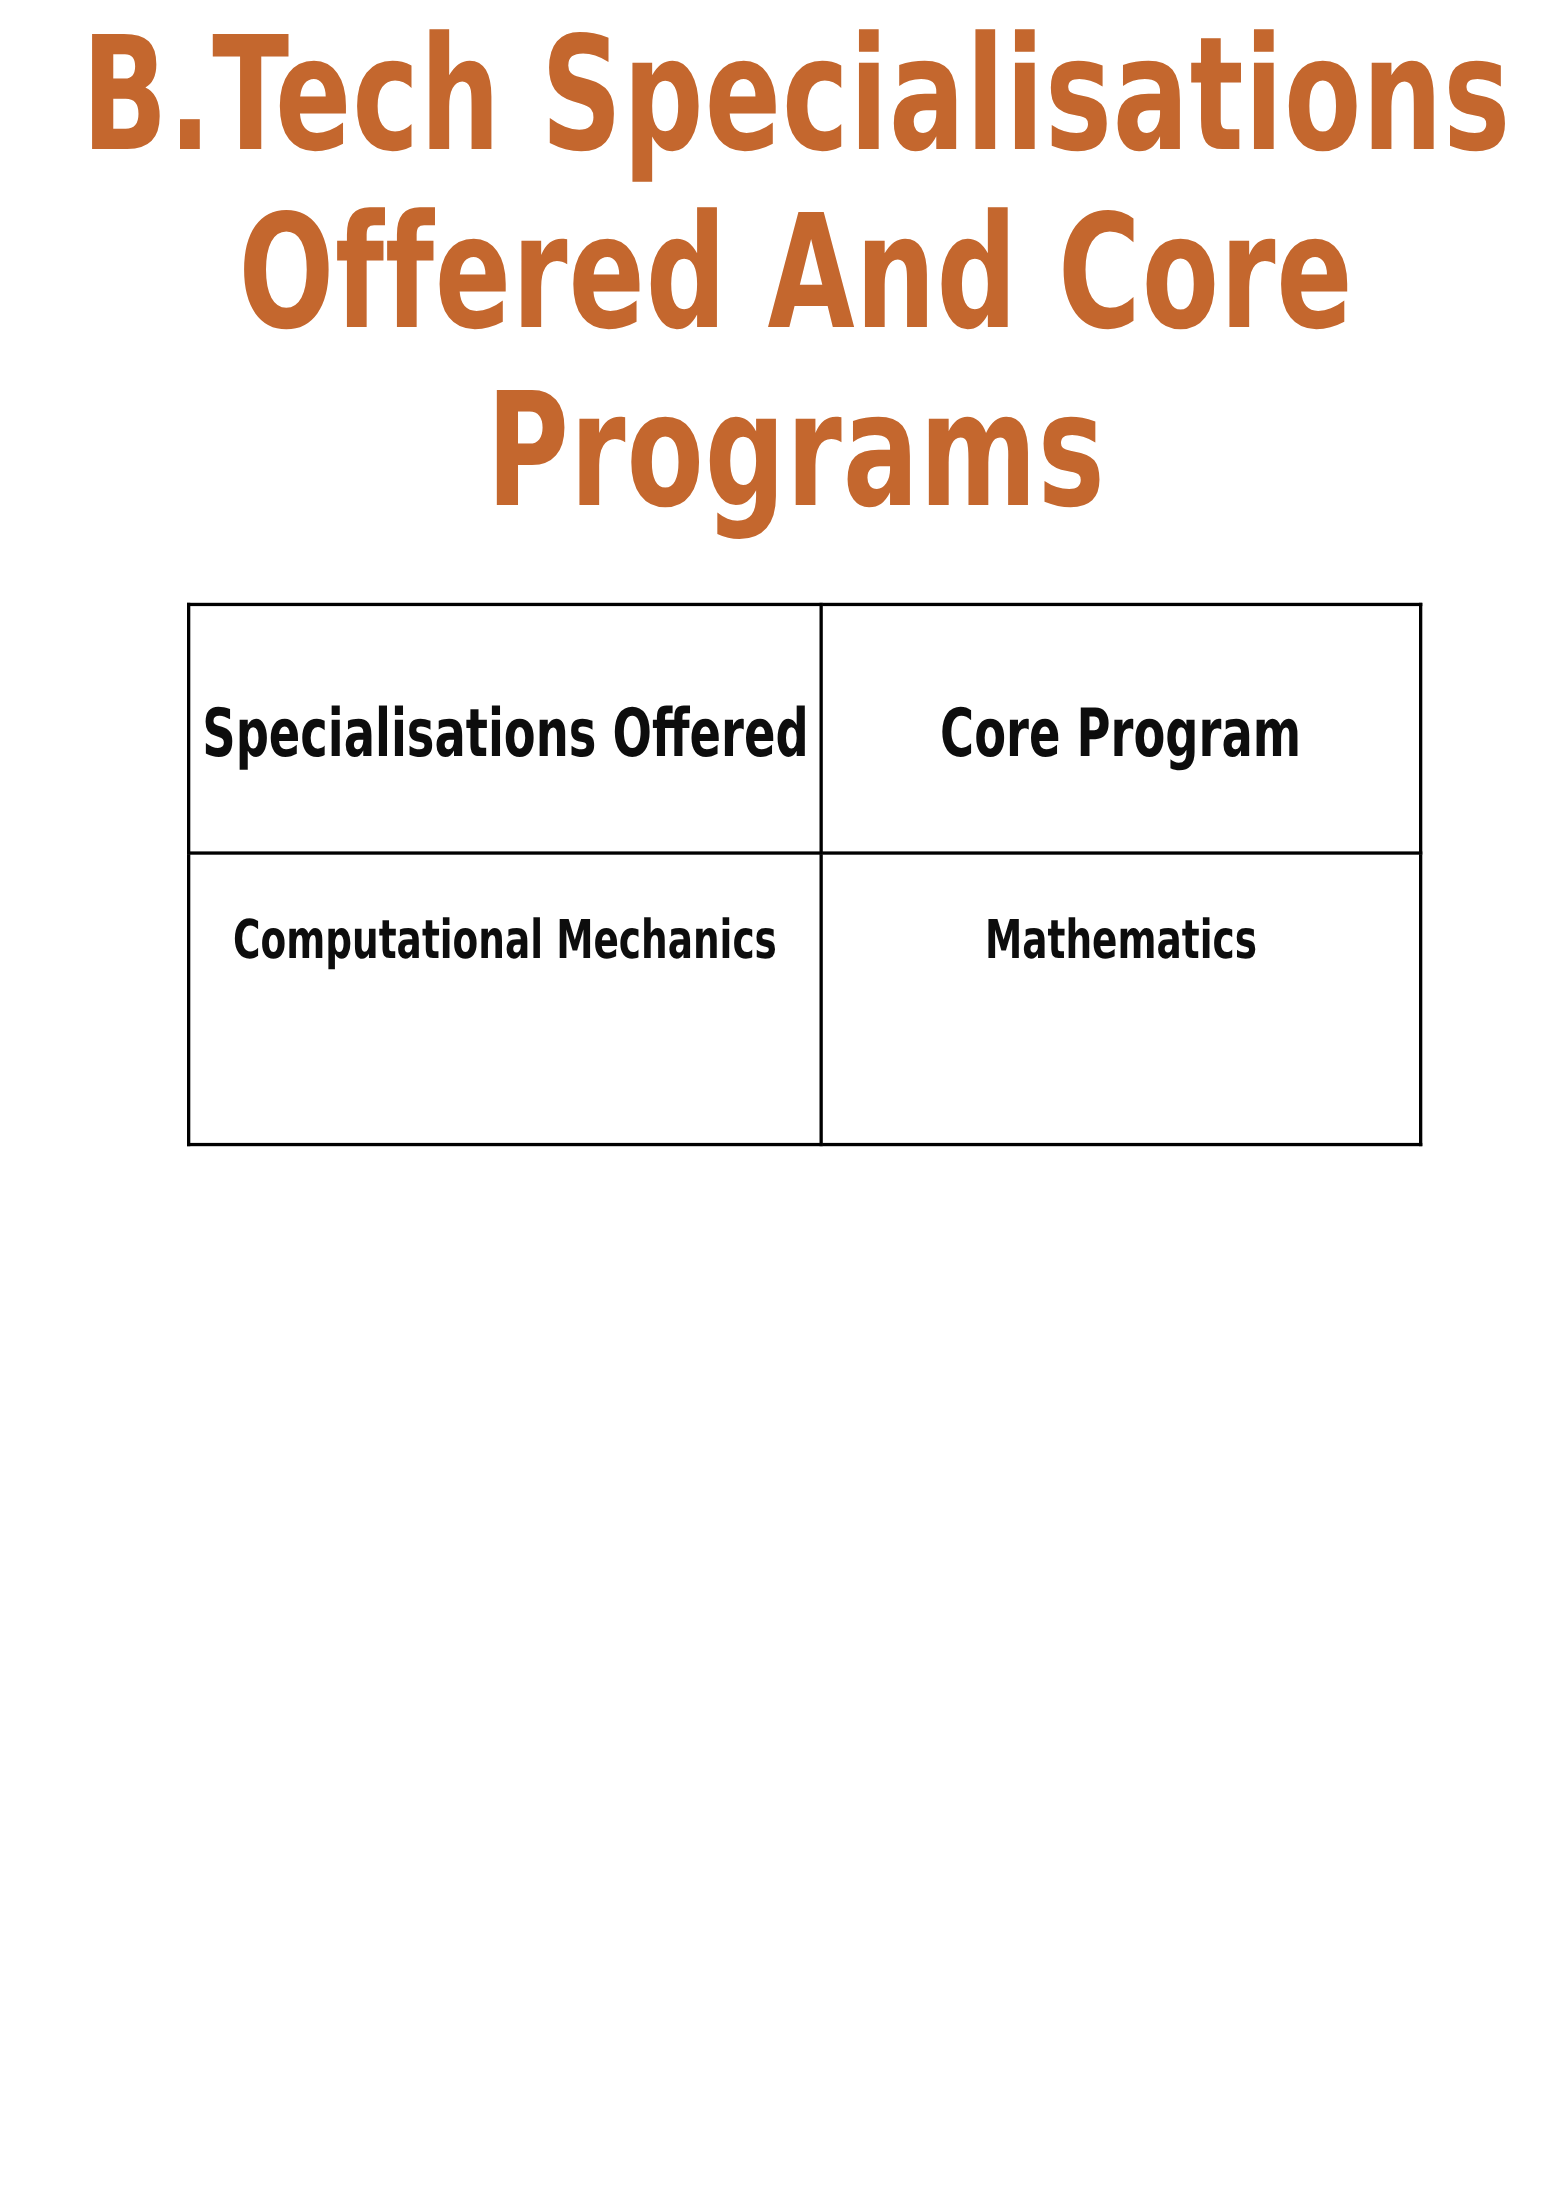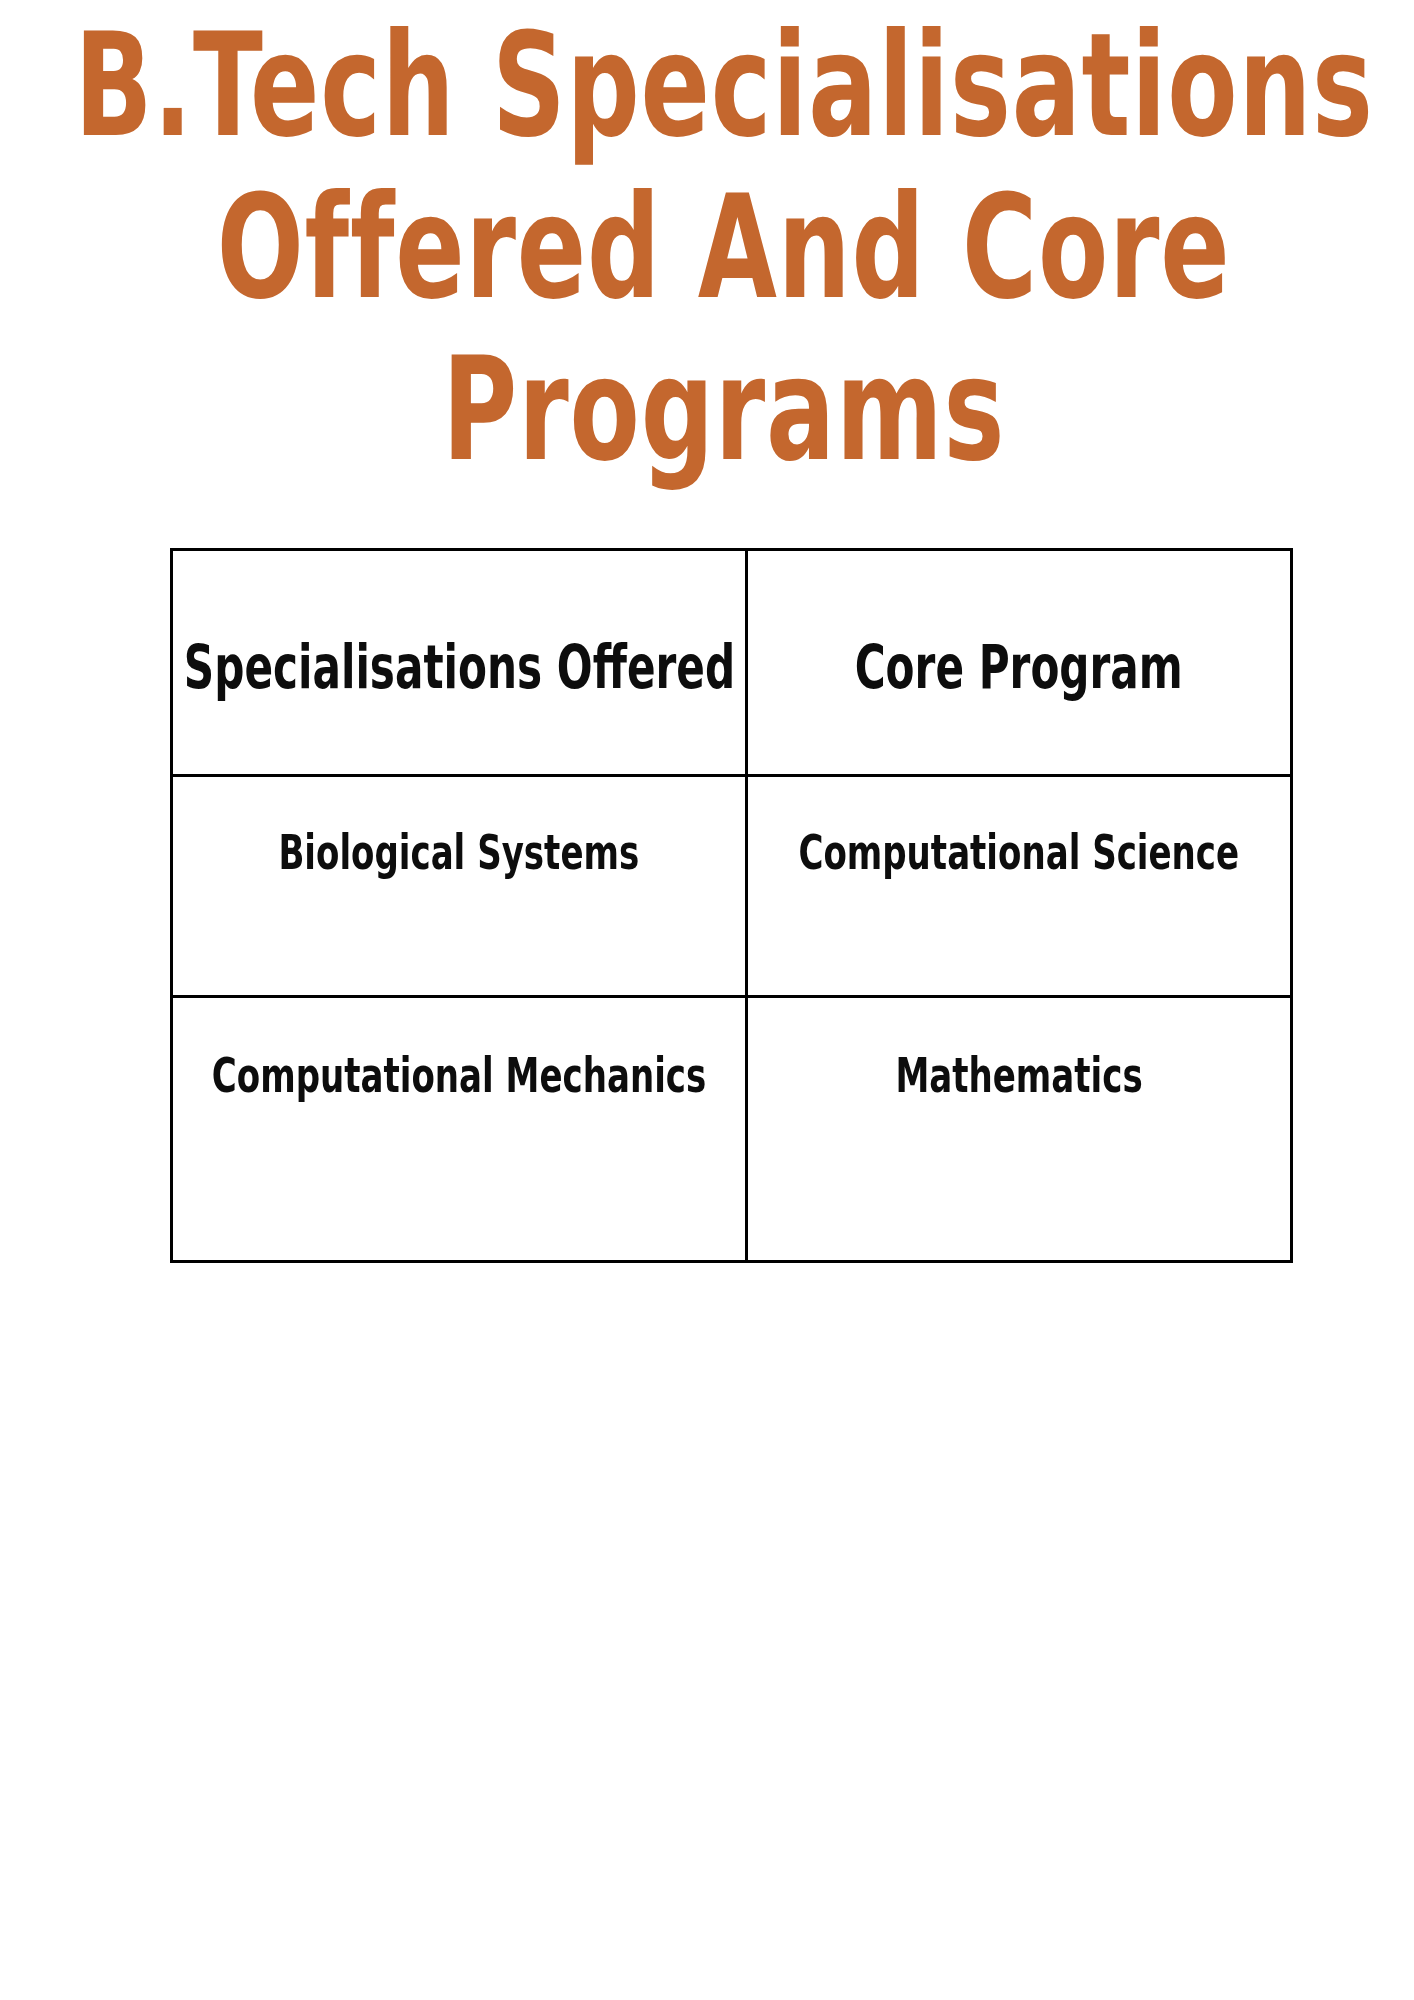--- a/index.html
+++ b/index.html
@@ -117,32 +117,20 @@
           <span class="cell-text hdr-text">Specialisations Offered</span>
         </div>
       </td>
       <td>
         <div class="cell-inner">
           <span class="cell-text hdr-text">Core Program</span>
         </div>
       </td>
     </tr>
 
-    <tr class="body-row">
-      <td>
-        <div class="cell-inner">
-          <span class="cell-text body-text">Biological Systems</span>
-        </div>
-      </td>
-      <td>
-        <div class="cell-inner">
-          <span class="cell-text body-text">Computational Science</span>
-        </div>
-      </td>
-    </tr>
 
 
 
     <tr class="last-row">
       <td>
         <div class="cell-inner">
           <span class="cell-text body-text">Computational Mechanics</span>
         </div>
       </td>
       <td>

